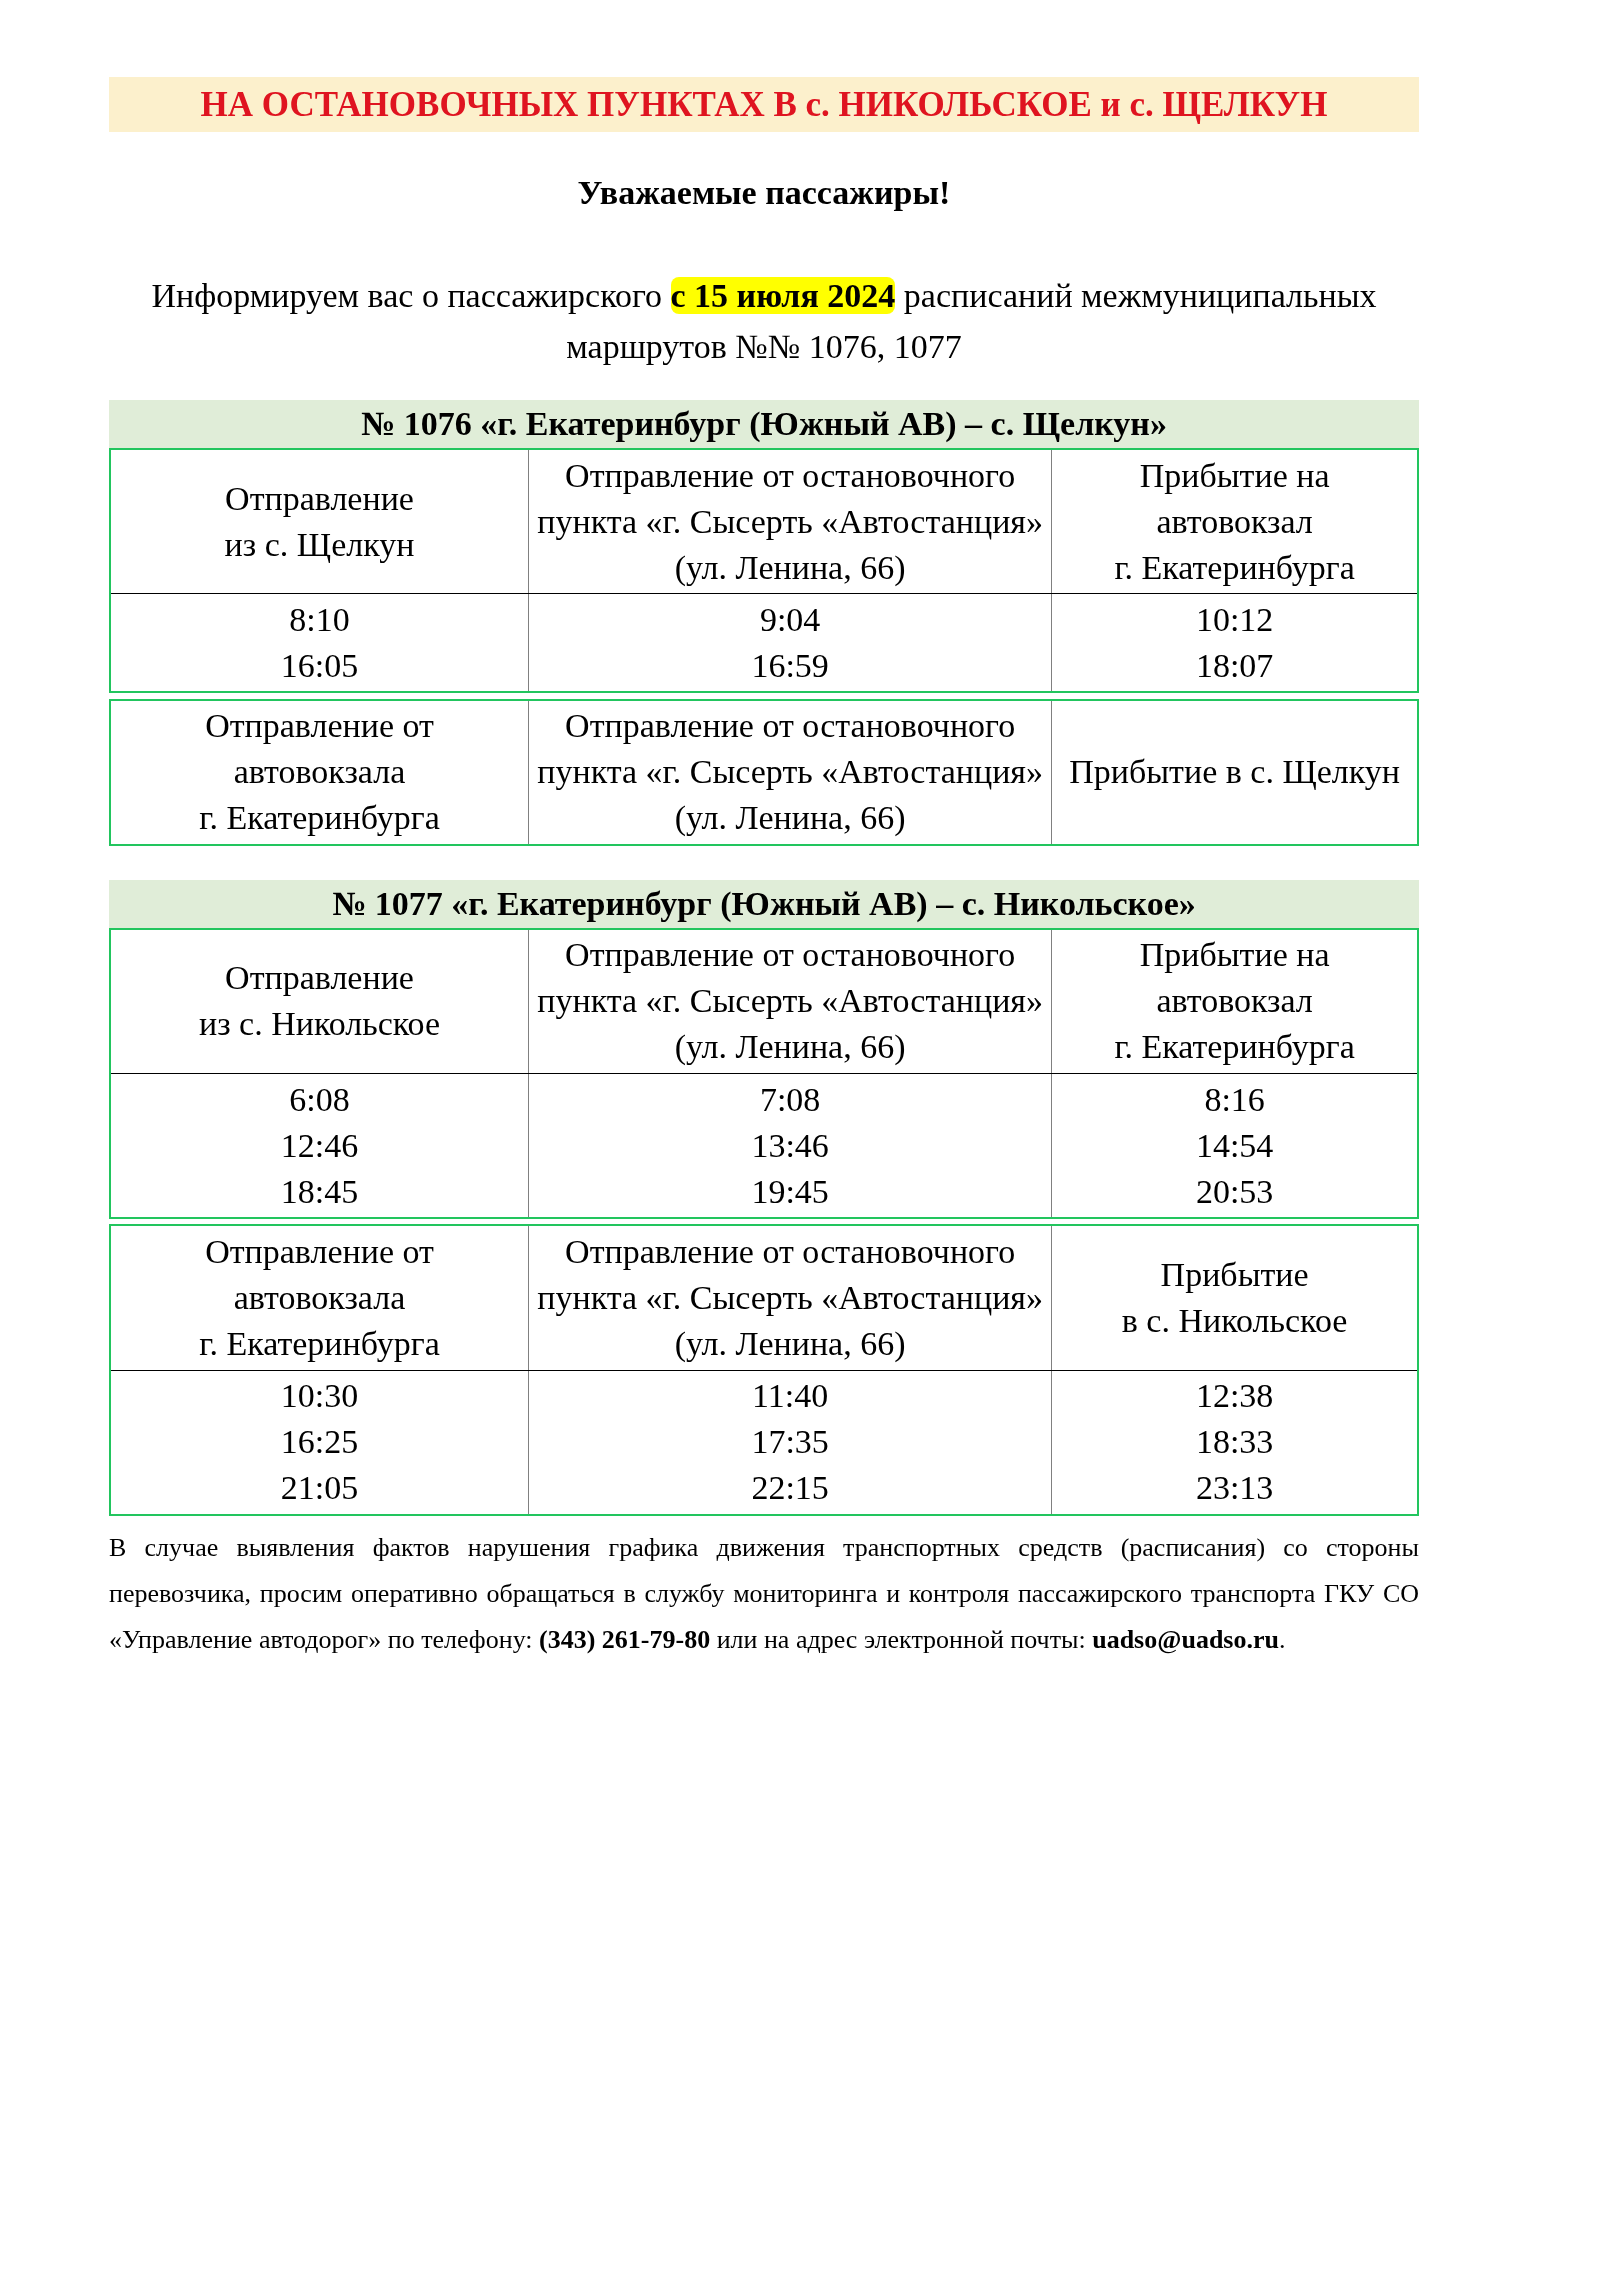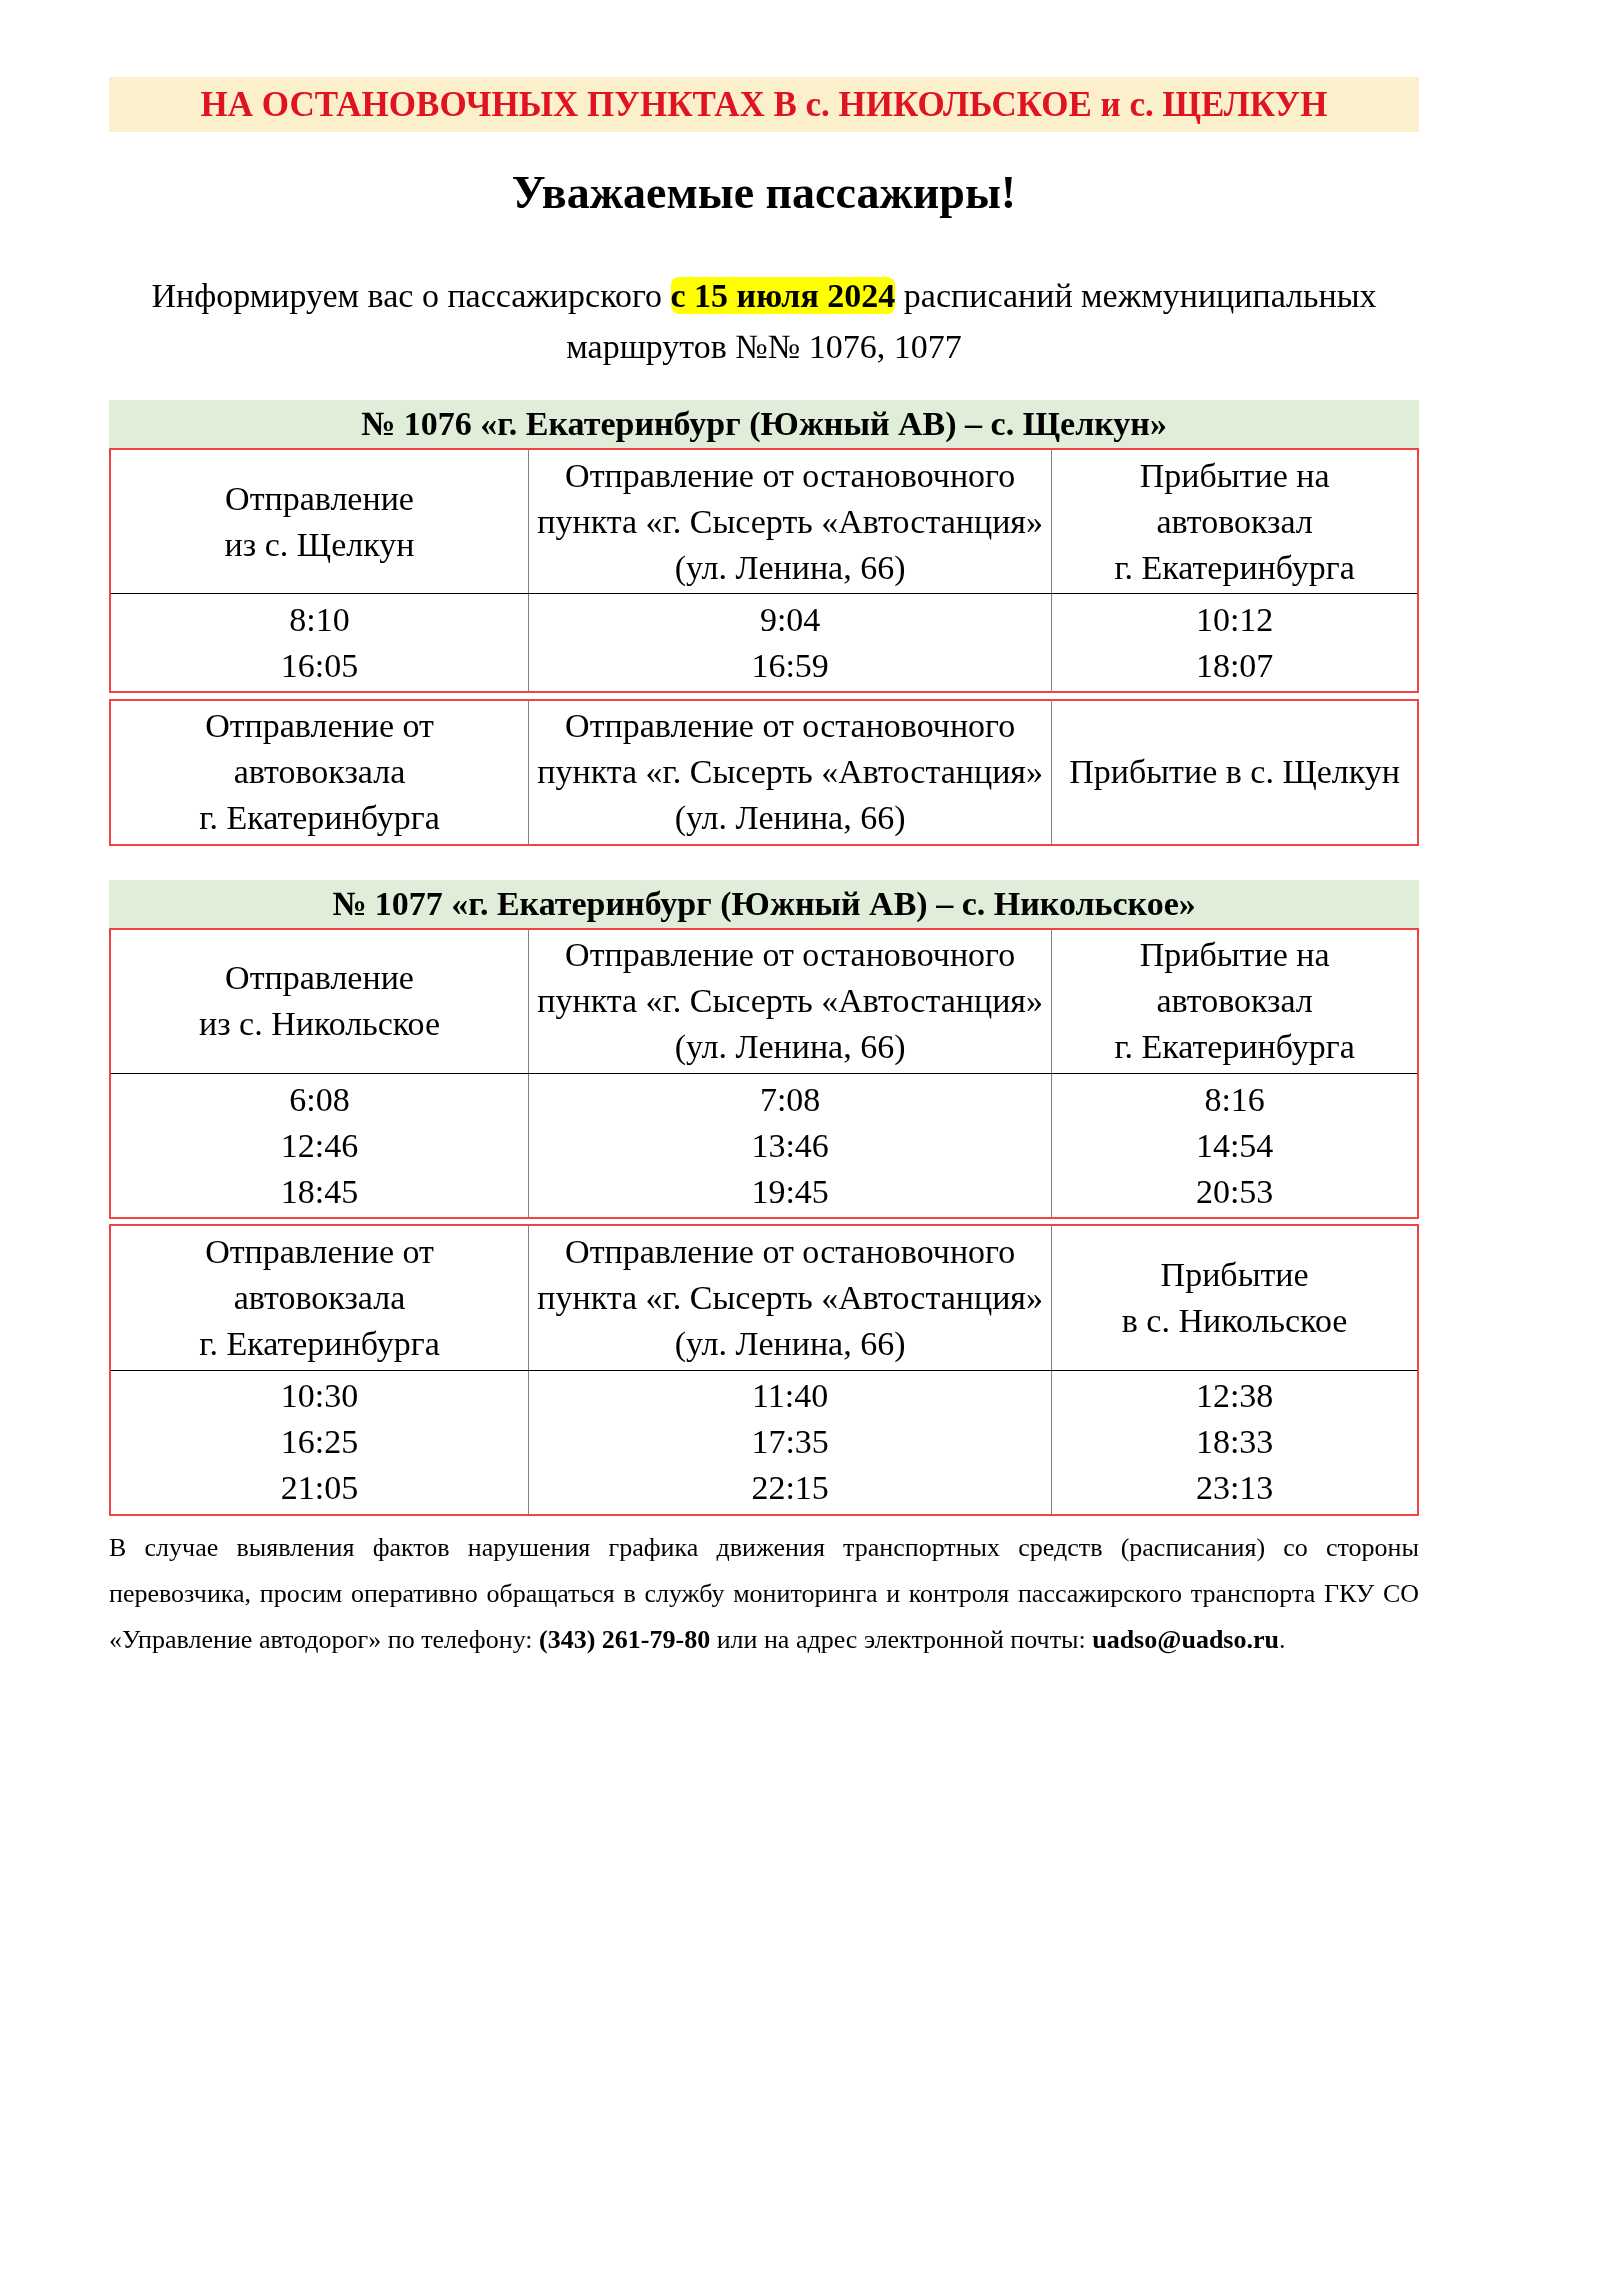--- a/index.html
+++ b/index.html
@@ -31,21 +31,21 @@
     color: #df1420;
     font-weight: bold;
     font-size: 35px;
     white-space: nowrap;
   }
   
   .greeting {
     margin-top: 38px;
     text-align: center;
     font-weight: bold;
-    font-size: 46px;
+    font-size: 34px;
     line-height: 46px;
   }
   .intro {
     margin-top: 54px;
     text-align: center;
     line-height: 51px;
     font-size: 34px;
   }
   .hl {
     background: #ffff00;
@@ -61,21 +61,21 @@
     display: flex; align-items: center; justify-content: center;
     font-weight: bold;
     font-size: 34px;
   }
   table.sched {
     width: 100%;
     border-collapse: collapse;
     table-layout: fixed;
   }
   table.sched.sec-b { margin-top: 5.2px; }
-  table.sched { border: 2px solid #ef4444; }
+  table.sched { border: 2px solid #22c55e; }
   table.sched td {
     text-align: center;
     vertical-align: middle;
     white-space: pre-line;
     line-height: 46px;
     padding: 2.6px 6.5px;
     font-size: 34px;
   }
   table.sched td + td { border-left: 1.3px solid #808080; }
   table.sched tr.hdr td { border-bottom: 1.3px solid #000000; }

